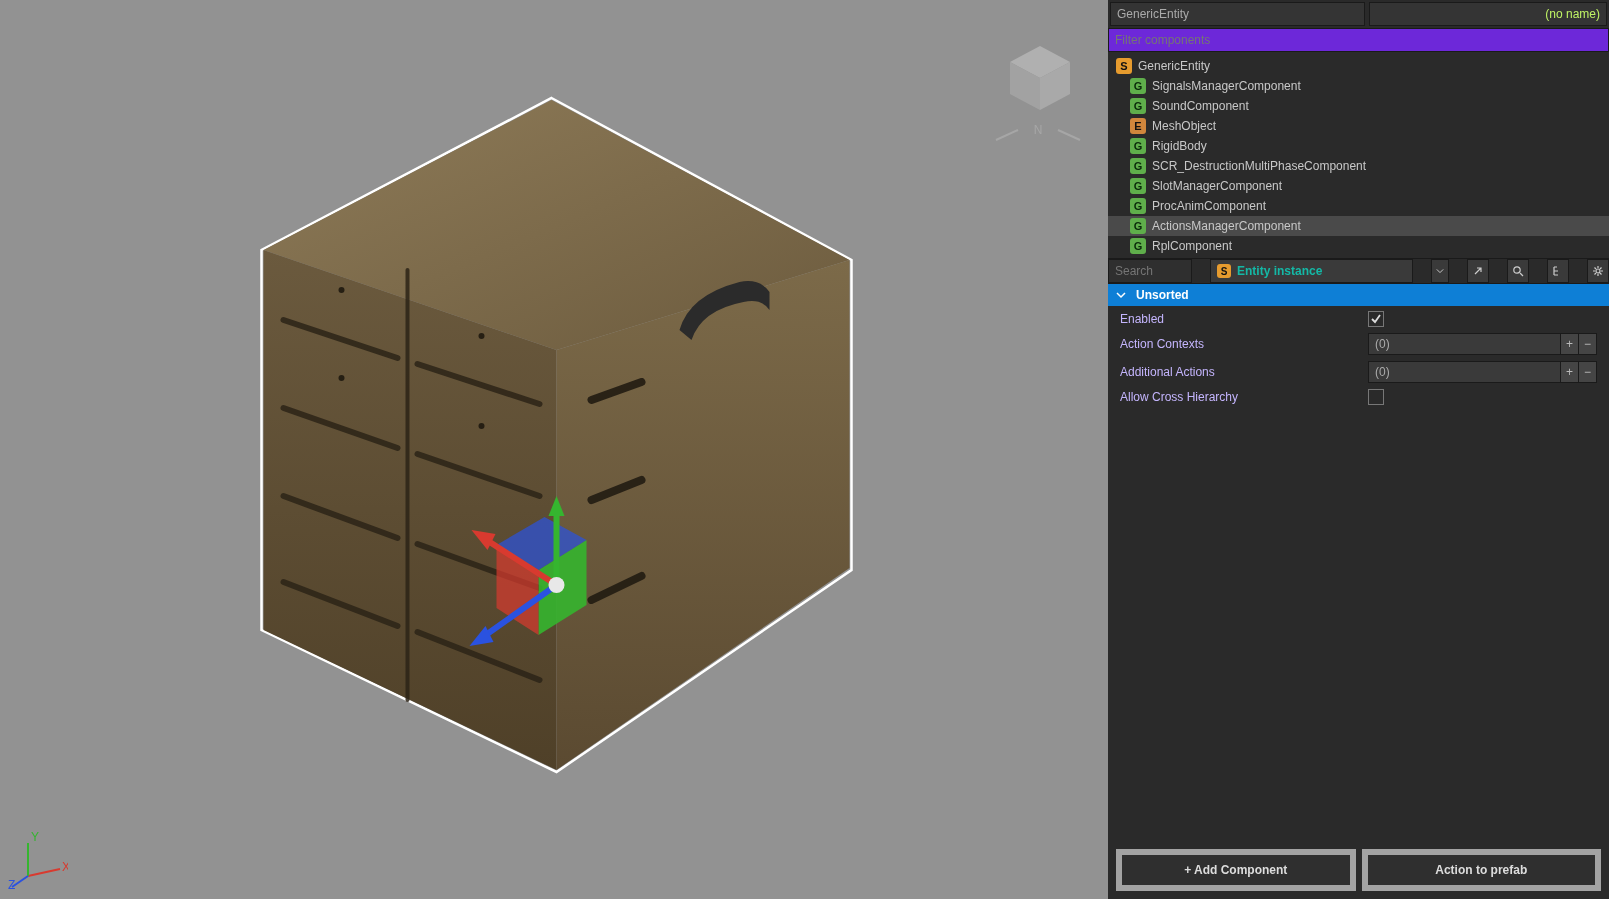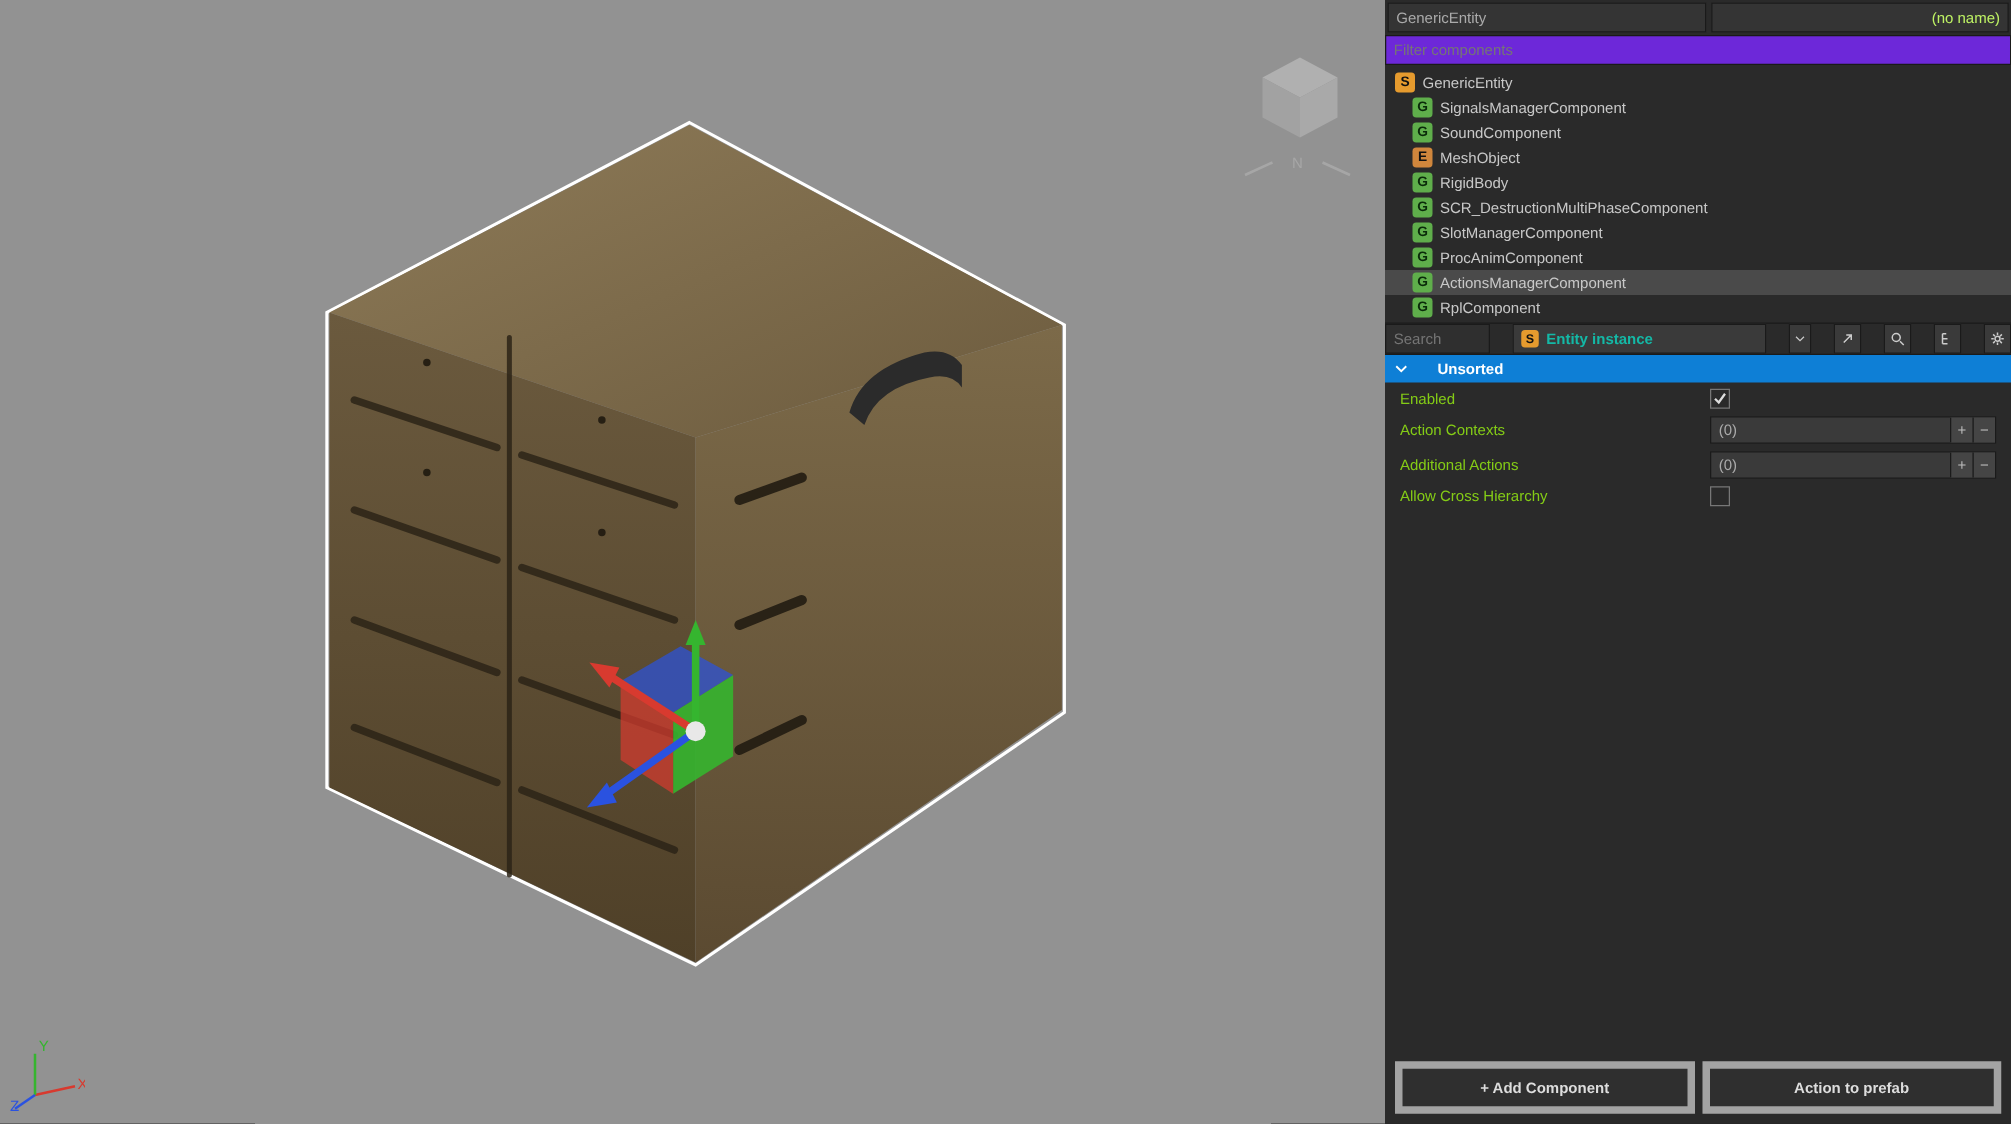--- a/index.html
+++ b/index.html
@@ -32,27 +32,27 @@
 
   
   .search-row { display:flex; gap:18px; border-top:1px solid #1a1a1a; border-bottom:1px solid #1a1a1a; }
   .search-row .search { width:84px; background:#2f2f2f; border:1px solid #1a1a1a; padding:4px 6px; color:#999; }
   .search-row .instance { flex:1; display:flex; align-items:center; gap:6px; background:#3a3a3a; border:1px solid #1a1a1a; padding:3px 6px; }
   .search-row .instance .lbl { color:#14b8a6; font-weight:600; }
   .search-row .iconbtn { width:22px; height:24px; display:flex; align-items:center; justify-content:center; background:#3a3a3a; border:1px solid #1a1a1a; cursor:pointer; }
   .search-row .dd { width:18px; }
 
   
-  .section-bar { display:flex; align-items:center; gap:24px; background:#0e7fd6; color:#fff; padding:4px 8px; font-weight:700; }
+  .section-bar { display:flex; align-items:center; gap:10px; background:#0e7fd6; color:#fff; padding:4px 8px; font-weight:700; }
   .section-bar .chev { transform: rotate(0deg); }
 
   
   .props { padding: 2px 0; }
   .prop-row { display:flex; align-items:center; padding:3px 12px; }
-  .prop-row .plabel { flex: 0 0 248px; color:#84cc16; }
+  .prop-row .plabel { flex: 0 0 248px; color:#c4b5fd; }
   .prop-row .pval { flex:1; display:flex; align-items:center; gap:4px; }
   .count-field { flex:1; display:flex; align-items:center; background:#3a3a3a; border:1px solid #1a1a1a; }
   .count-field .cnt { flex:1; padding:3px 6px; color:#aaa; }
   .mini { width:18px; height:20px; display:flex; align-items:center; justify-content:center; background:#454545; border-left:1px solid #1a1a1a; cursor:pointer; font-size:12px; }
   .chk { width:16px; height:16px; border:1px solid #777; background:#2a2a2a; display:inline-flex; align-items:center; justify-content:center; cursor:pointer; }
   .chk svg { width:12px; height:12px; }
 
   .flex-spacer { flex:1; }
 
   

